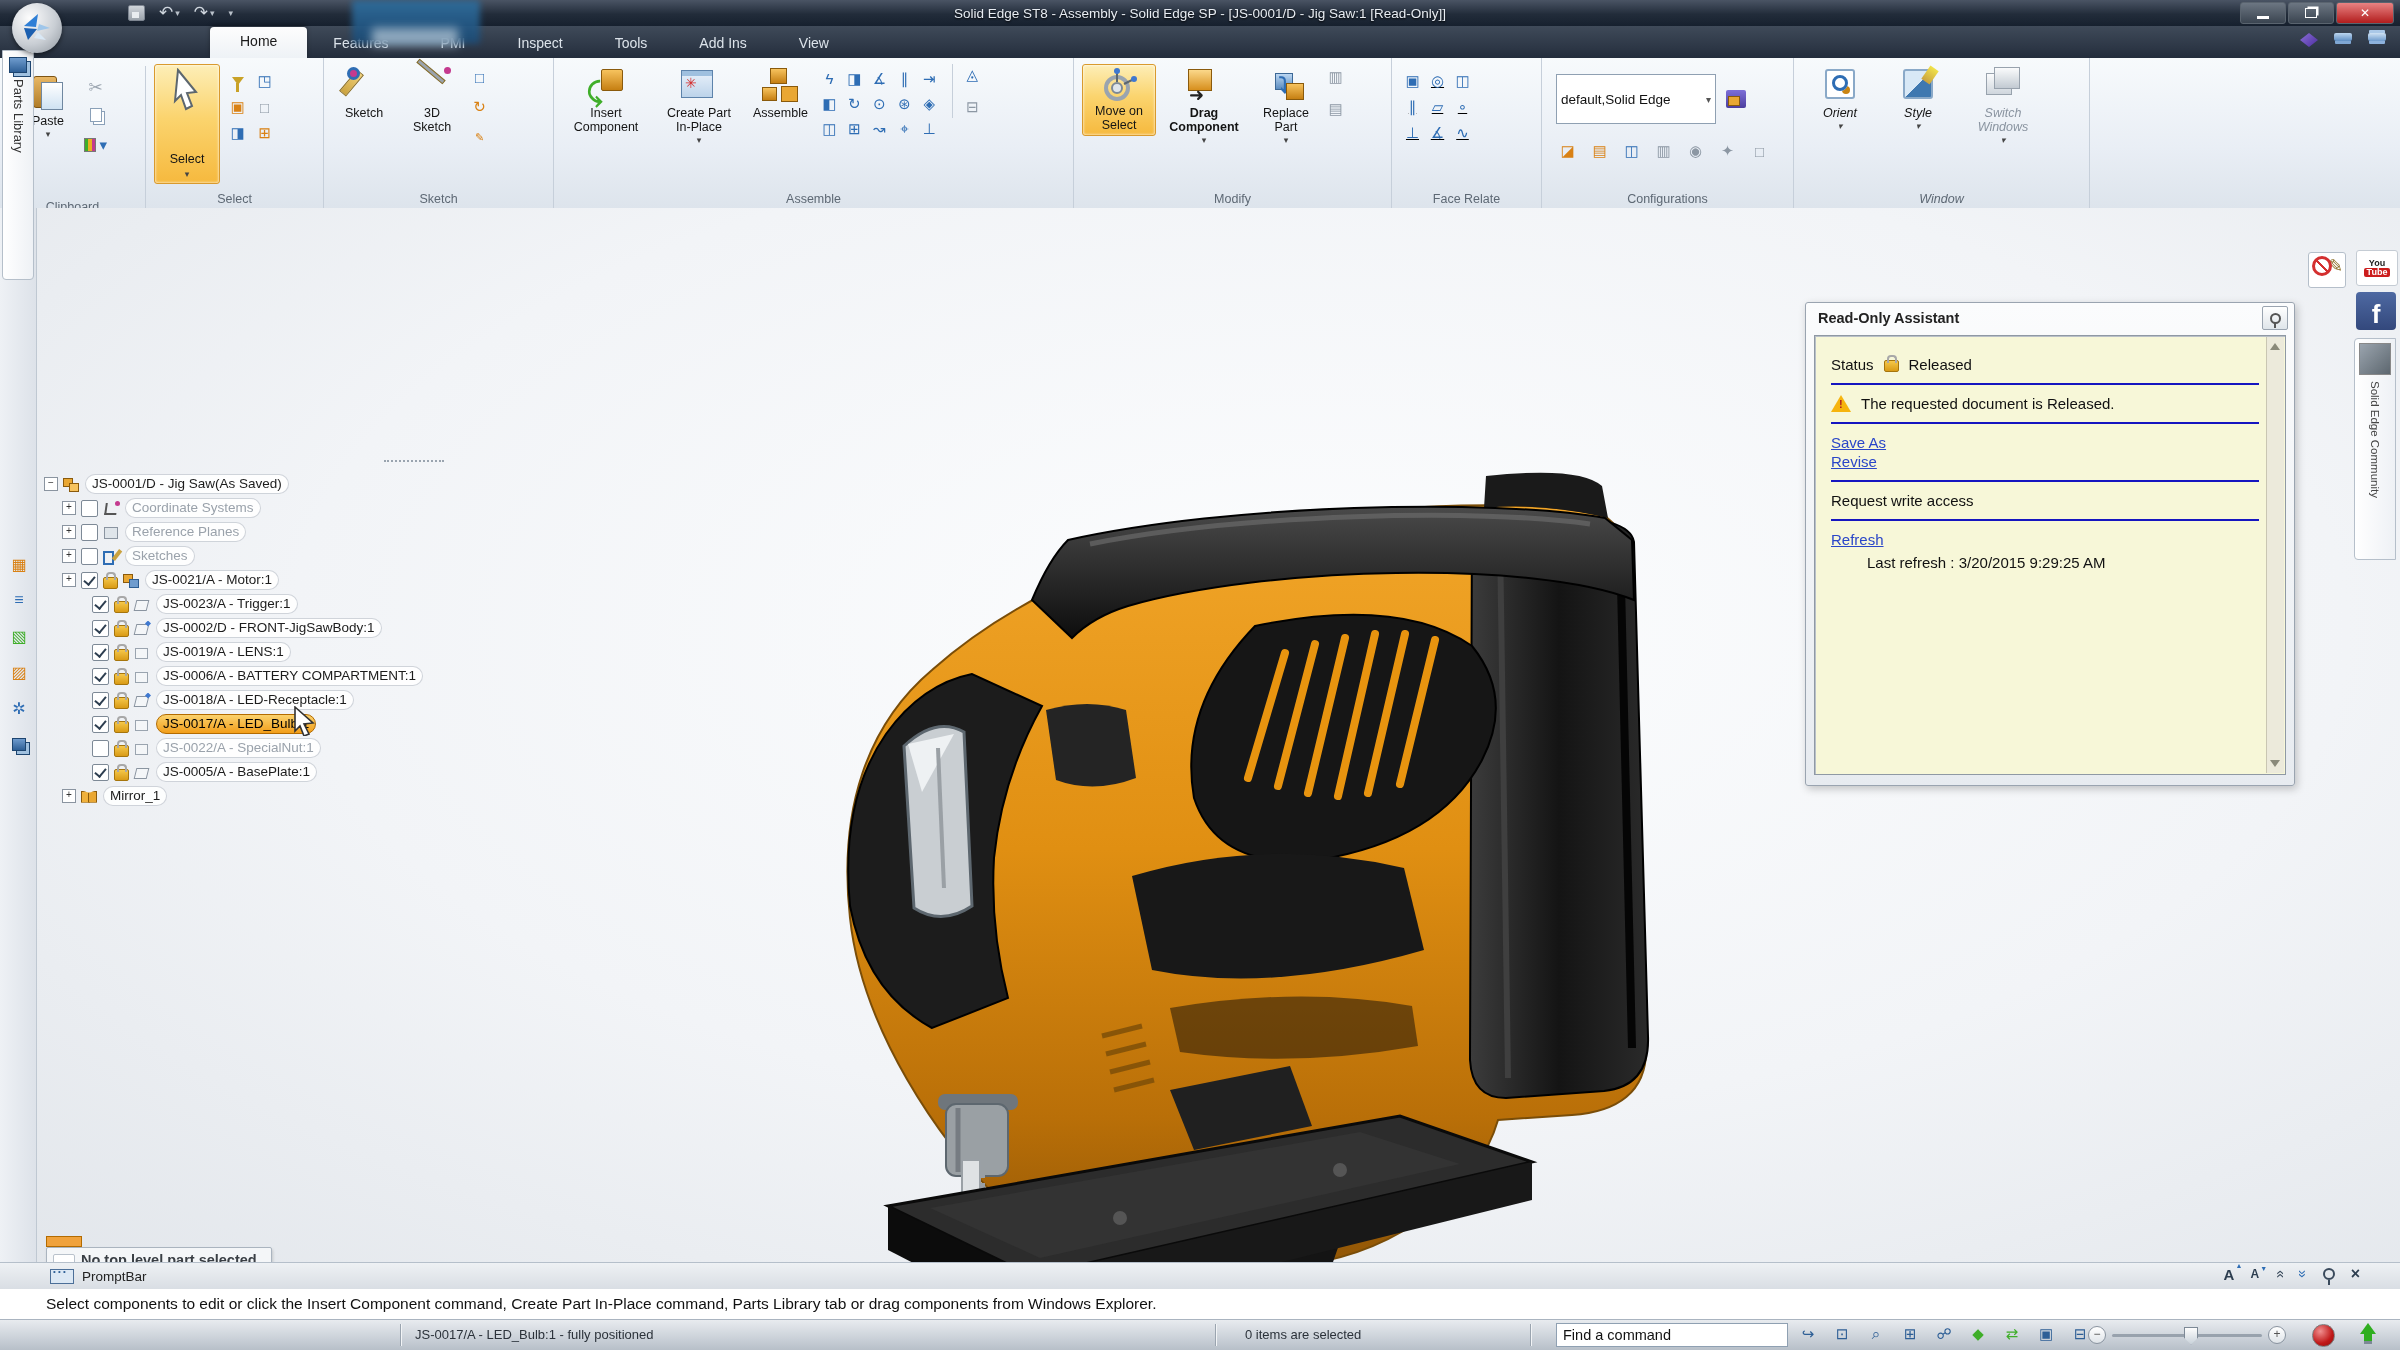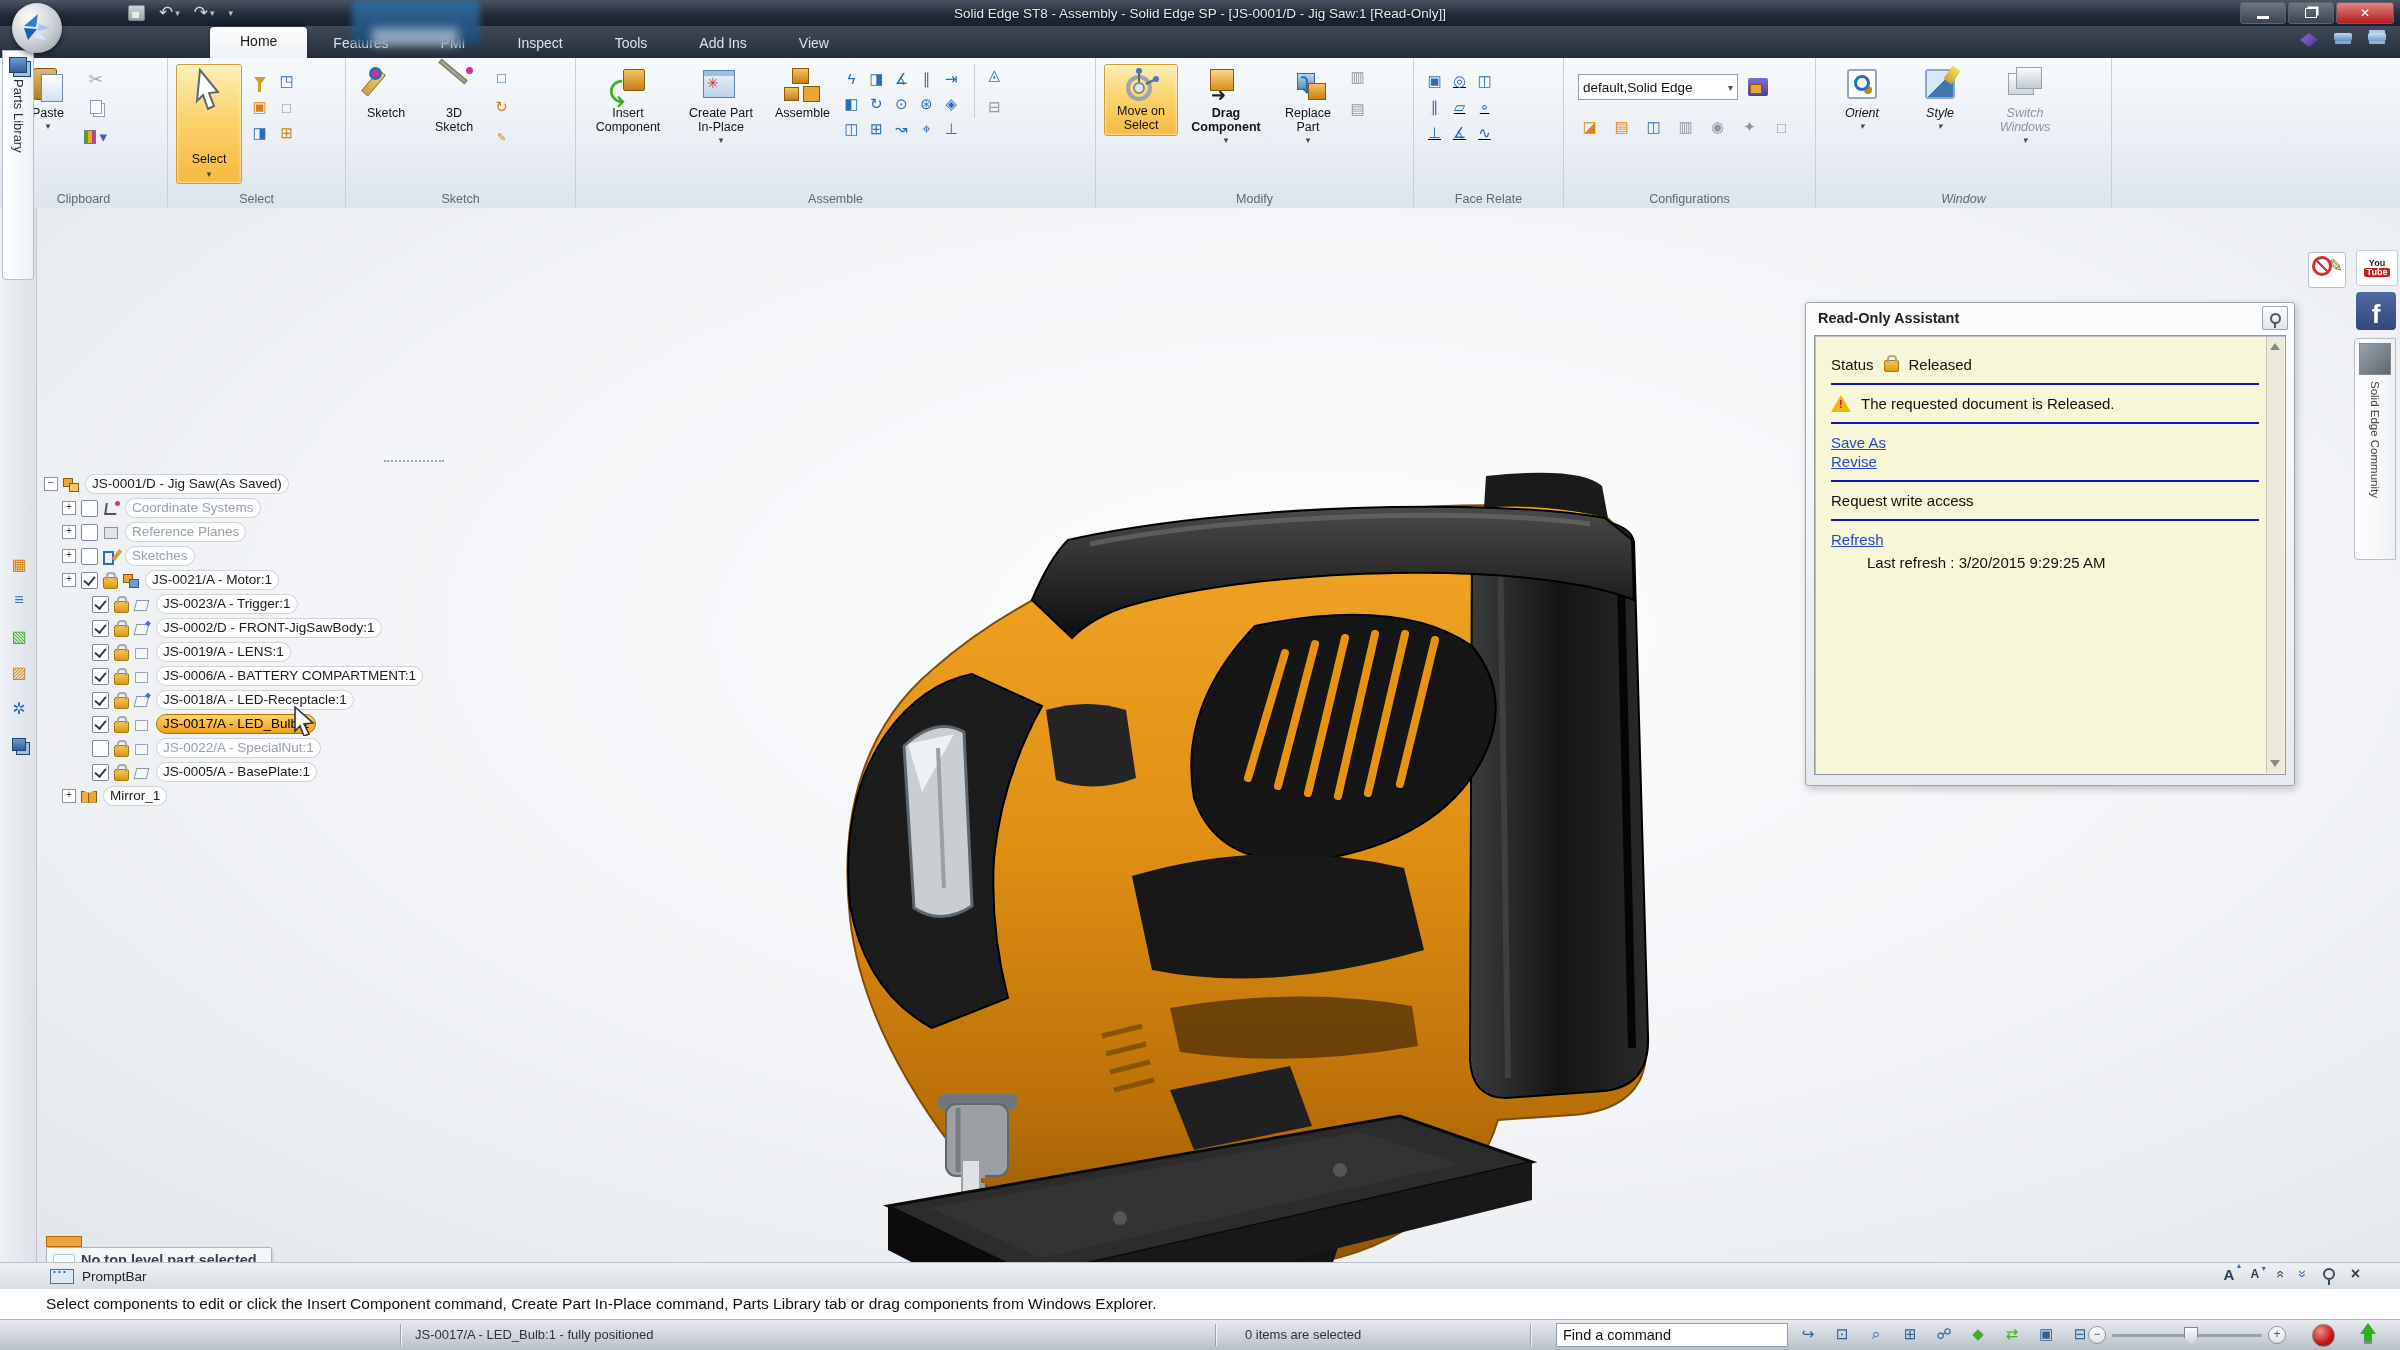--- a/index.html
+++ b/index.html
@@ -86,21 +86,21 @@
   .bi-style::before{content:"";position:absolute;left:4px;top:2px;width:26px;height:26px;border:2px solid #8aa9c8;border-radius:3px;background:linear-gradient(135deg,#d8e8f6 50%,#3f78b0 50%);}
   .bi-style::after{content:"";position:absolute;right:2px;top:0;width:10px;height:16px;background:linear-gradient(#f0e24a,#caa23f);transform:rotate(35deg);}
   .bi-switch::before{content:"";position:absolute;left:2px;top:6px;width:24px;height:20px;background:linear-gradient(#fafbfc,#cfd6dd);border:1px solid #98a2ad;}
   .bi-switch::after{content:"";position:absolute;left:10px;top:0px;width:24px;height:20px;background:linear-gradient(#fafbfc,#c2cad2);border:1px solid #98a2ad;}
   .ic-scissors::before{content:"✂";font-size:17px;color:#9aa4af;}
   .ic-copy{width:10px;height:12px;border:1px solid #8aa0b8;background:#fff;box-shadow:3px 3px 0 -1px #fff,3px 3px 0 0 #8aa0b8;}
   .ic-pspec{width:12px;height:12px;background:linear-gradient(90deg,#3fae29 33%,#e8b021 33% 66%,#c43a8e 66%);border:1px solid #777;}
   .ic-funnel{width:0;height:0;border-left:6px solid transparent;border-right:6px solid transparent;border-top:8px solid #c9a227;position:relative;}
   .ic-funnel::after{content:"";position:absolute;left:-1.5px;top:-2px;width:3px;height:9px;background:#c9a227;}
   .cfg-select{width:150px;height:24px;background:#fff;border:1px solid #8fa0b2;display:flex;align-items:center;
-     font-size:13.5px;color:#111;padding:0 4px;justify-content:space-between;}
+     font-size:13.5px;color:#111;padding:12px 4px;justify-content:space-between;}
   .cfg-select .car{font-size:10px;color:#555;}
   .ic-cfgsave{width:20px;height:18px;background:linear-gradient(#7d6fd8,#4c3e9e);border-radius:2px;position:relative;}
   .ic-cfgsave::after{content:"";position:absolute;left:2px;bottom:2px;width:10px;height:8px;background:#e9a733;border:1px solid #8a5a0c;}
   .cfgrow{display:flex;gap:9px;margin-top:12px;align-items:center;}
 
   
   #main{position:absolute;left:0;top:208px;width:2400px;height:1054px;
     background:radial-gradient(ellipse at 55% 40%,#fcfdfe 0%,#f2f4f7 55%,#e2e6eb 100%);}
   
   #leftstrip{position:absolute;left:0;top:208px;width:36px;height:1054px;background:linear-gradient(90deg,#eef1f5,#dde2e9);border-right:1px solid #bfc8d2;}
@@ -305,21 +305,21 @@
   </div>
   <div id="tabrow-right">
     <span class="tr-ic ic-gem"></span>
     <span class="tr-ic ic-ribmin"></span>
     <span class="tr-ic ic-ribmin2"></span>
   </div>
 </div>
 
 <div id="ribbon">
 
-  <div class="rgroup" style="width:168px;padding-left:16px;">
+  <div class="rgroup" style="width:146px;padding-left:16px;margin-top:8px;">
     <div class="bigbtn">
       <span class="bi bi-paste"></span>
       <span>Paste</span>
         <span class="car">▾</span>
     </div>
     <div class="micol" style="margin-top:4px;">
       <span class="mi">
           <span class="ic-scissors"></span>
         </span>
       <span class="mi" style="margin-top:6px;">

